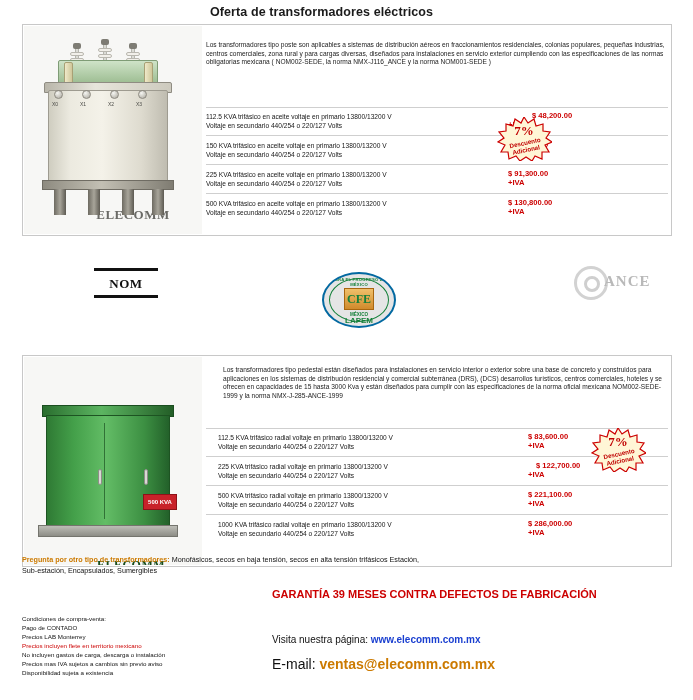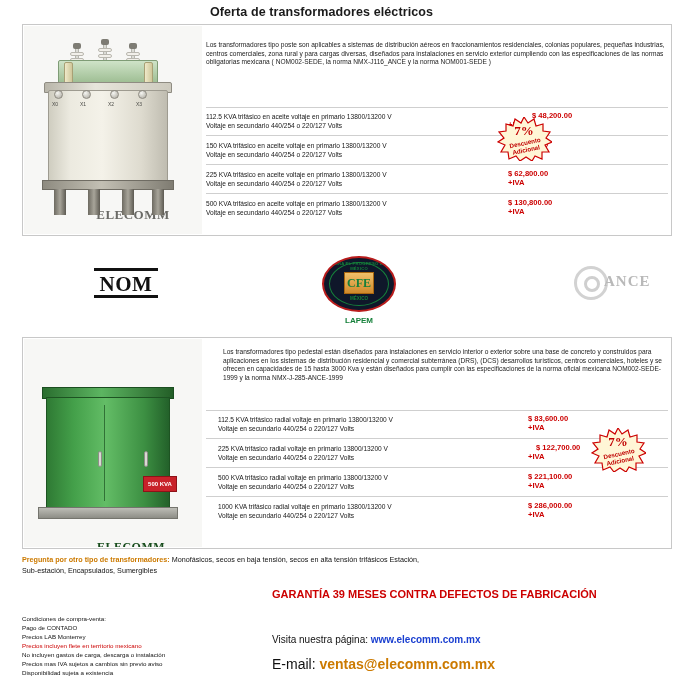--- a/index.html
+++ b/index.html
@@ -25,21 +25,21 @@
     letter-spacing:0.1px;
   }
 
   
   .panel {
     position:absolute;
     border:1px solid #c8c8c8;
     background:#fff;
   }
   .panel-1 { left:22px; top:24px; width:650px; height:212px; }
-  .panel-2 { left:22px; top:337px; width:650px; height:212px; }
+  .panel-2 { left:22px; top:355px; width:650px; height:212px; }
 
   
   .prod-img { position:absolute; left:1px; top:1px; width:178px; height:208px; overflow:hidden; }
 
   
   .pt-wrap { position:absolute; left:0; top:0; width:178px; height:208px; background:#f7f7f5; }
   .pt-tank {
     position:absolute; left:24px; top:64px; width:120px; height:92px;
     background:linear-gradient(to right,#cfcdc0 0%,#eceae0 18%,#f4f2e9 45%,#dedbcf 78%,#bfbcb0 100%);
     border:1px solid #9e9b90;
@@ -160,28 +160,28 @@
   }
   .seal-1 { left:496px; top:117px; }
   .seal-2 { left:590px; top:428px; }
 
   
   .cert-band { position:absolute; left:22px; top:244px; width:650px; height:86px; }
   .nom-logo {
     position:absolute; left:72px; top:24px; width:64px; height:30px;
     border-top:3px solid #111; border-bottom:3px solid #111;
     font-family:"Liberation Serif", serif;
-    font-weight:bold; font-size:21px; text-align:center; line-height:26px;
+    font-weight:bold; font-size:13px; text-align:center; line-height:26px;
     letter-spacing:0.5px; color:#111;
   }
   .cfe-logo {
-    position:absolute; left:300px; top:12px; width:74px; height:56px;
+    position:absolute; left:300px; top:28px; width:74px; height:56px;
     border-radius:50%;
-    border:2px solid #b91c1c;
-    background:#0f172a;
+    border:2px solid #0369a1;
+    background:#e5e5e5;
     overflow:hidden;
   }
   .cfe-ring {
     position:absolute; left:5px; top:4px; width:60px; height:44px;
     border-radius:50%; border:1px solid #15803a;
   }
   .cfe-bldg {
     position:absolute; left:20px; top:14px; width:30px; height:22px;
     background:linear-gradient(to bottom,#f0c06a,#d08a2c);
     border:1px solid #a9660f;
@@ -320,21 +320,21 @@
       <div class="spec-desc">Voltaje en secundario 440/254 o 220/127 Volts</div>
     </div>
     <div class="spec-price" style="left:485px; top:115px;">$  54,000.00</div>
     <div class="spec-price" style="left:485px; top:124px;">+IVA</div>
     <div class="sep" style="left:183px; top:139px; width:462px;"></div>
 
     <div class="spec-row" style="left:183px; top:145px; width:300px;">
       <div class="spec-desc">225 KVA trifásico  en aceite voltaje en primario 13800/13200 V</div>
       <div class="spec-desc">Voltaje en secundario 440/254 o 220/127 Volts</div>
     </div>
-    <div class="spec-price" style="left:485px; top:144px;">$  62,800.00</div>
+    <div class="spec-price" style="left:485px; top:144px;">$  91,300.00</div>
     <div class="spec-price" style="left:485px; top:153px;">+IVA</div>
     <div class="sep" style="left:183px; top:168px; width:462px;"></div>
 
     <div class="spec-row" style="left:183px; top:174px; width:300px;">
       <div class="spec-desc">500 KVA trifásico  en aceite voltaje en primario 13800/13200 V</div>
       <div class="spec-desc">Voltaje en secundario 440/254 o 220/127 Volts</div>
     </div>
     <div class="spec-price" style="left:485px; top:173px;">$ 130,800.00</div>
     <div class="spec-price" style="left:485px; top:182px;">+IVA</div>
   </div>

